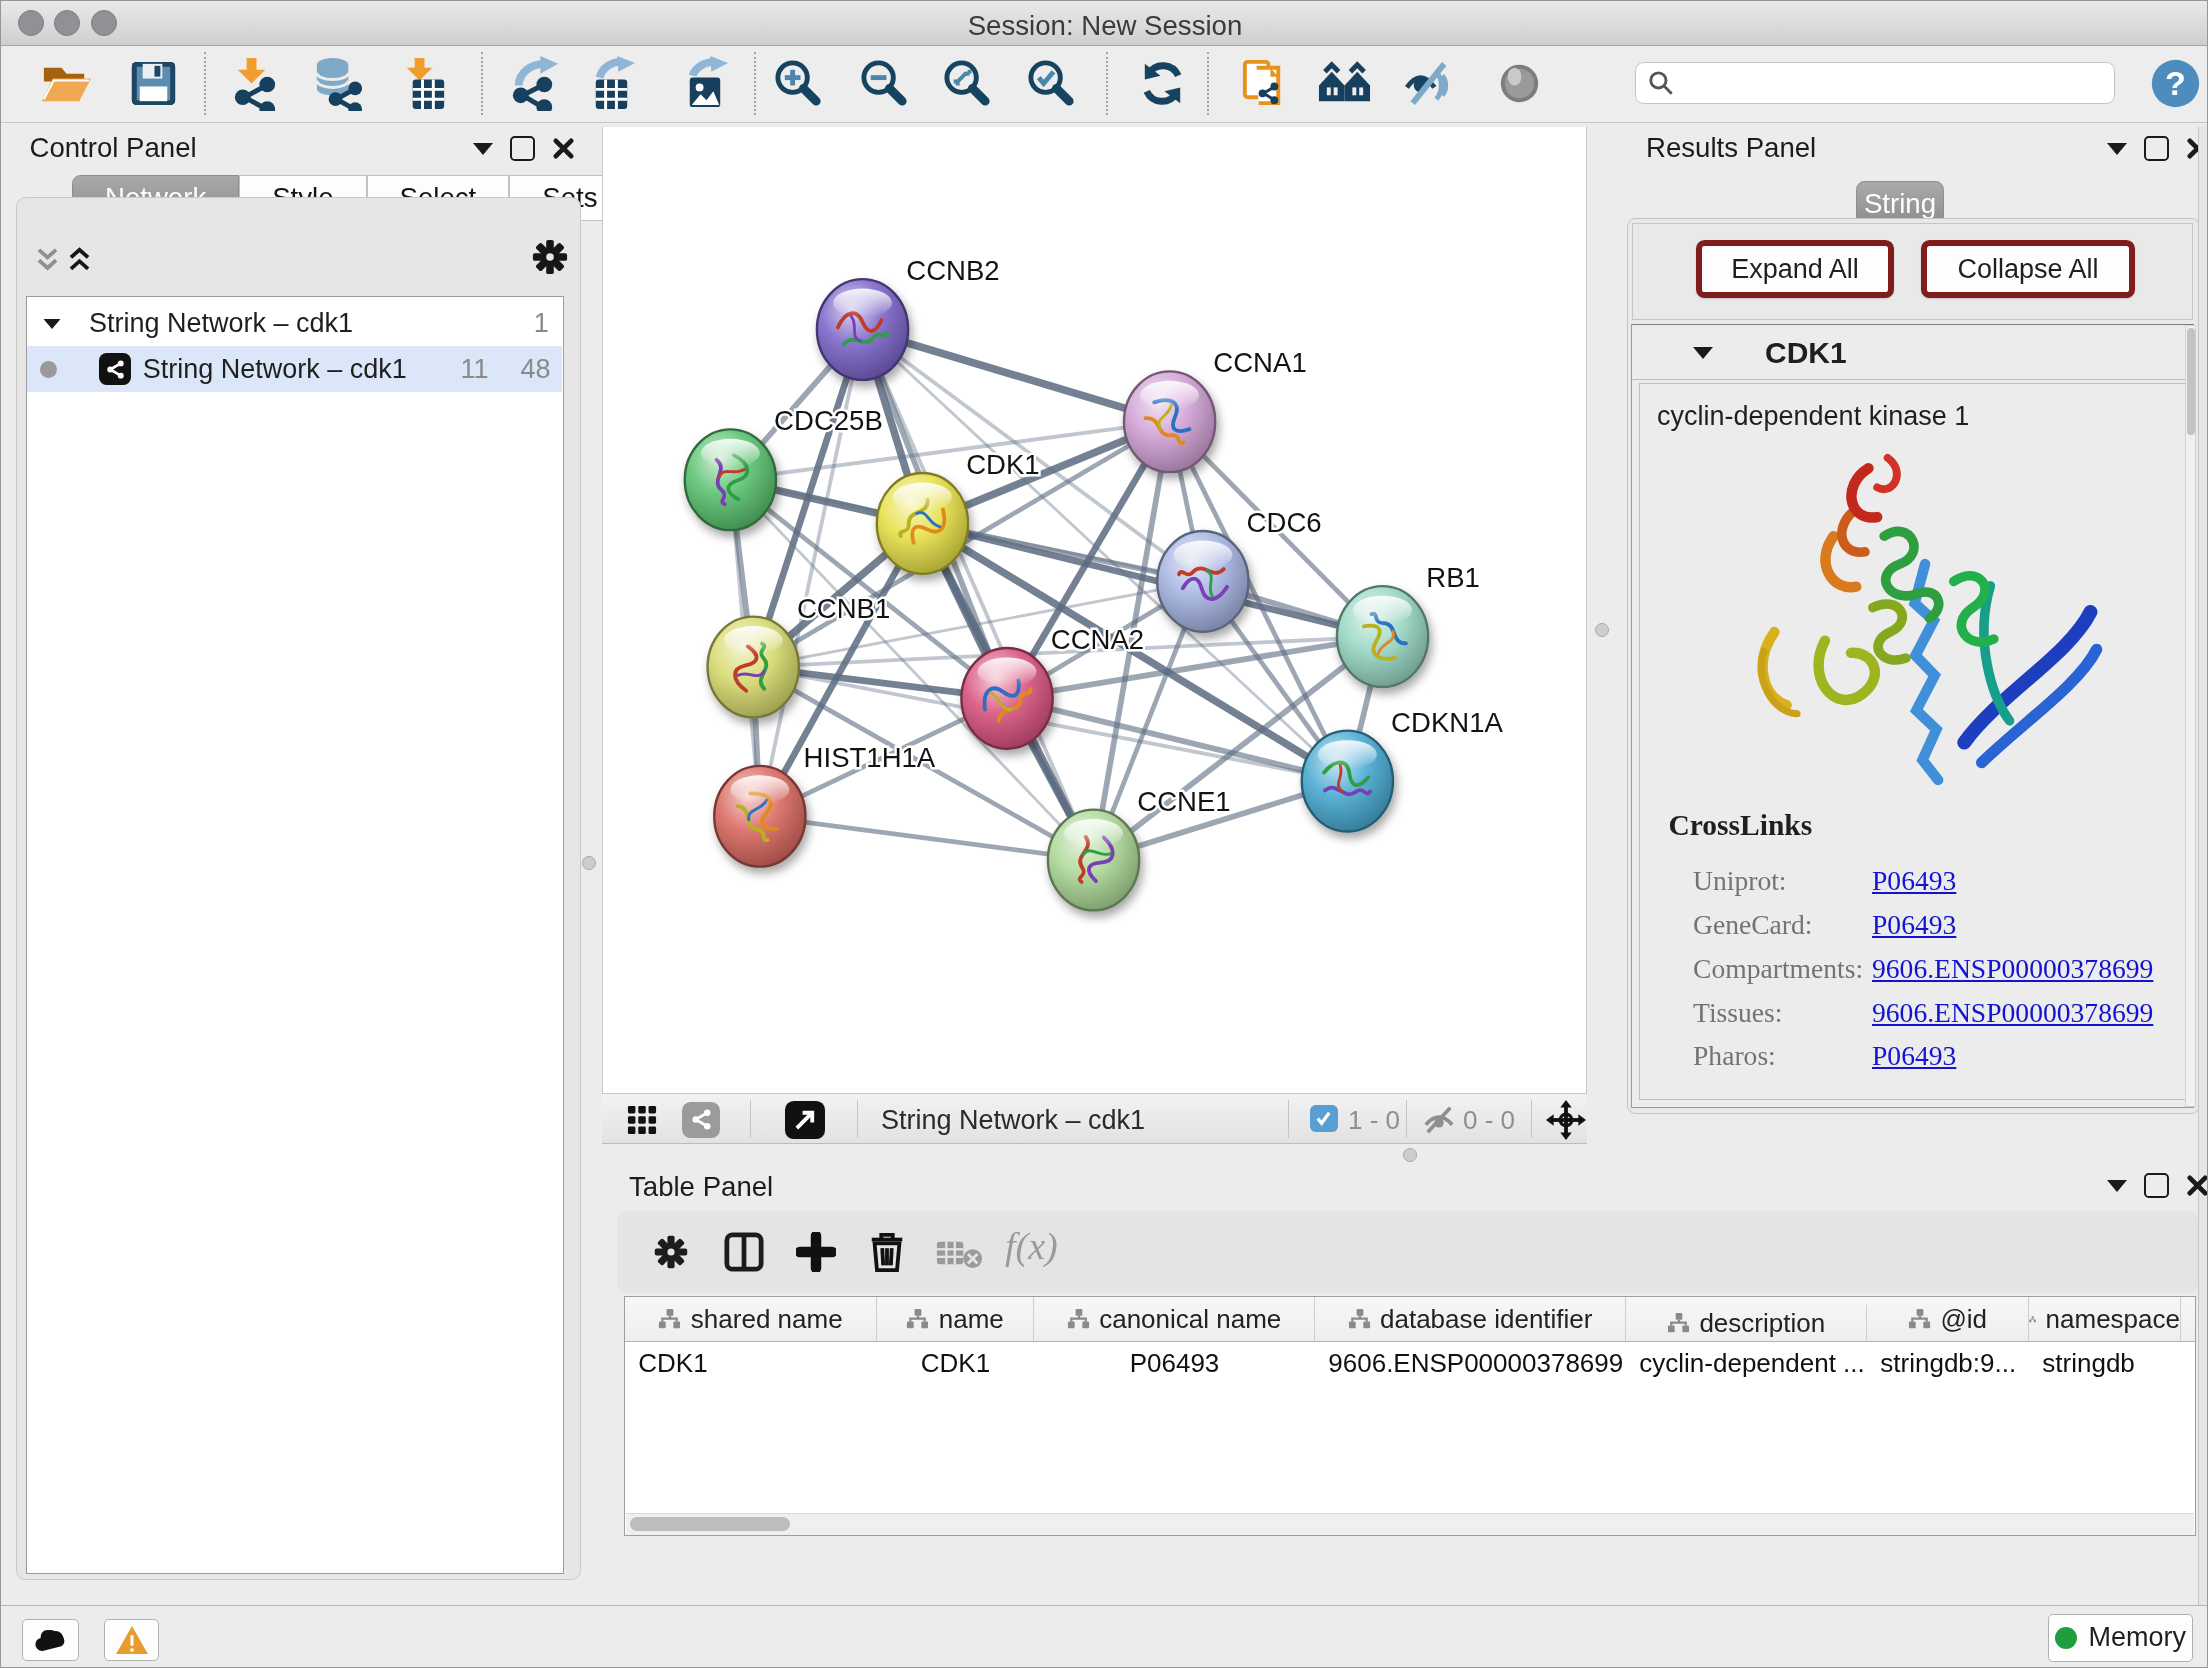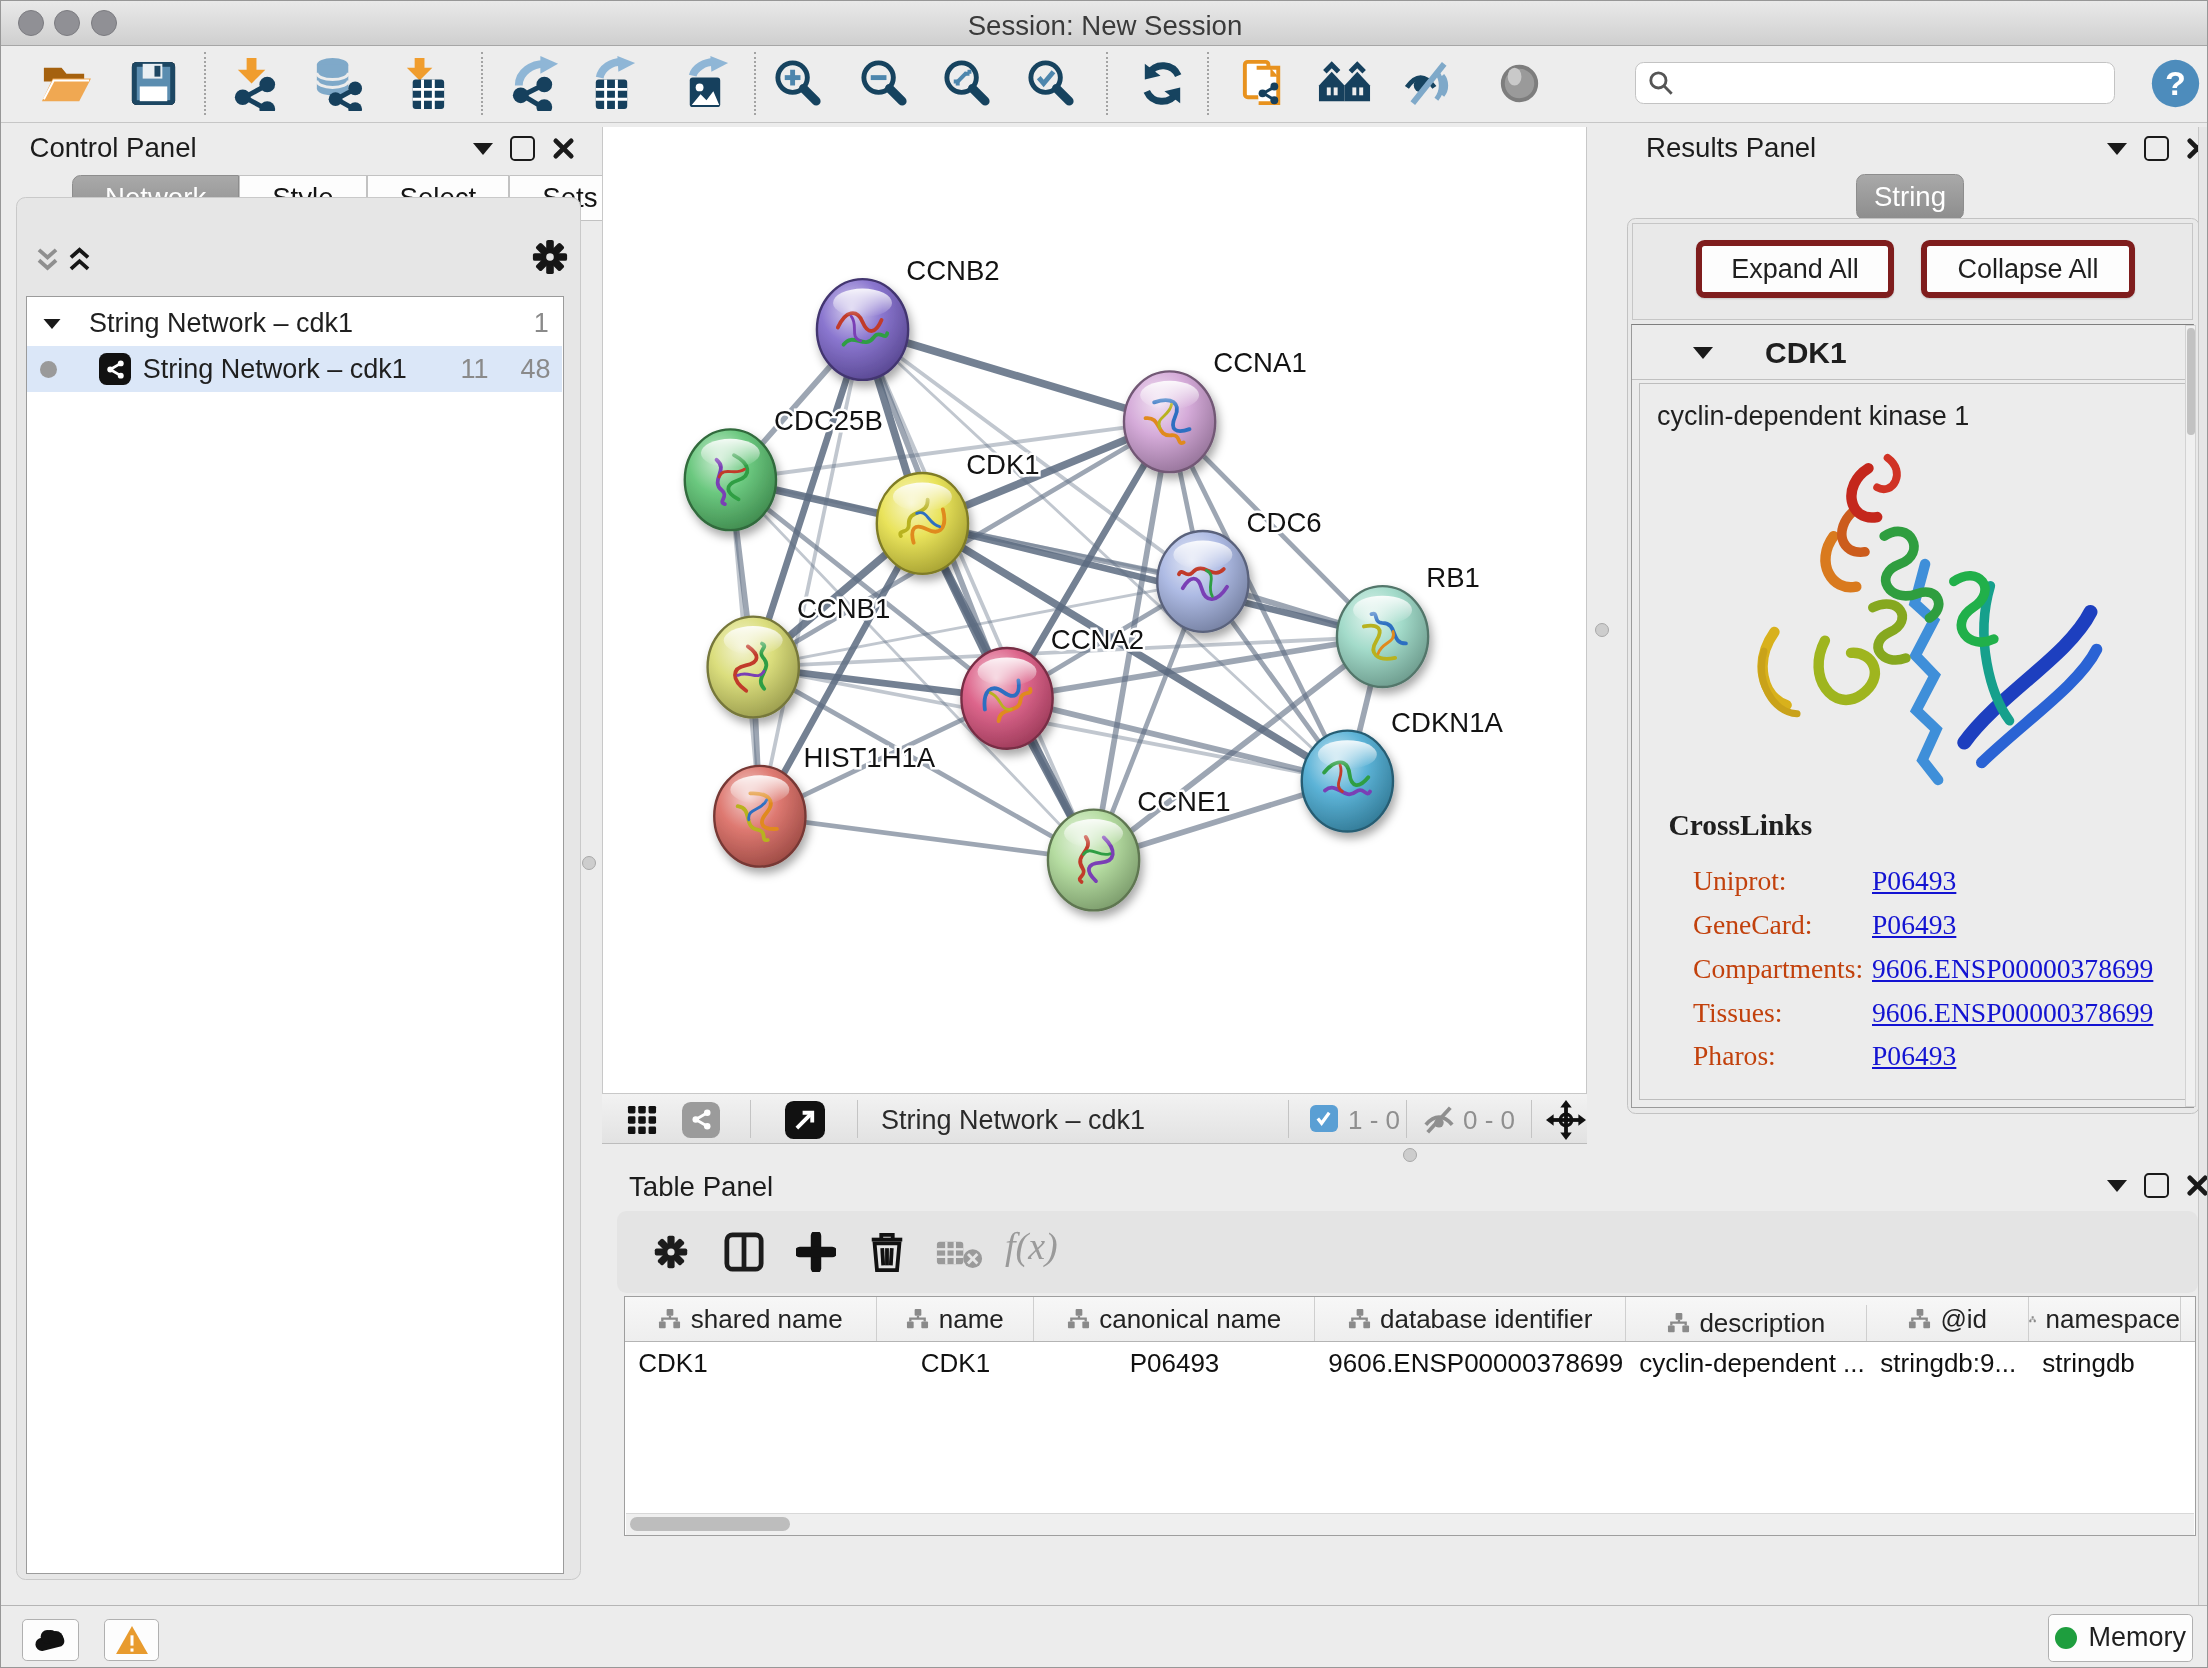--- a/index.html
+++ b/index.html
@@ -46,21 +46,21 @@
             border-top:1px solid #c8c8c8;border-bottom:1px solid #bcbcbc;box-sizing:border-box;}
   .ntsep{position:absolute;top:5.7px;height:38px;width:0;border-left:1px solid #c4c4c4;}
   .splitdot{width:12.4px;height:12.4px;border-radius:50%;background:#cdcdcd;border:1px solid #a8a8a8;}
   
   #rp-body{left:1626px;top:217px;width:571px;height:894px;background:#e9e9e9;border:1px solid #c2c2c2;border-radius:8.6px;}
   .btn{background:#fdfdfd;border:6px solid #7f1d1d;border-radius:8.6px;font-size:27px;
        display:flex;align-items:center;justify-content:center;box-shadow:0 1px 1.9px rgba(0,0,0,.15);}
   #rp-section{left:1630px;top:323px;width:563px;height:784px;border:1px solid #9a9a9a;border-top:1.9px solid #7e7e7e;
               box-sizing:border-box;background:#ececec;}
   #rp-inner{left:1638px;top:382px;width:548px;height:717px;border:1px solid #bdbdbd;box-sizing:border-box;background:#ececec;}
-  .xrow{position:absolute;left:53px;font-size:27.6px;font-family:"Liberation Serif",serif;color:#c2410c;}
+  .xrow{position:absolute;left:53px;font-size:27.6px;font-family:"Liberation Serif",serif;color:#737373;}
   .xval{position:absolute;left:232px;font-size:27.6px;font-family:"Liberation Serif",serif;}
   .link{color:#1313d2;text-decoration:underline;}
   
   #tp-toolbar{left:616px;top:1210px;width:1581px;height:82px;background:#e4e4e4;border-radius:9.5px;}
   #tbl{left:623px;top:1295px;width:1572px;height:240px;background:#fff;border:1px solid #9e9e9e;box-sizing:border-box;overflow:hidden;}
   .thead{display:flex;height:44px;background:linear-gradient(#f7f7f7,#eeeeee);border-bottom:1px solid #b4b4b4;}
   .th{display:flex;align-items:center;justify-content:center;gap:9.5px;font-size:26px;color:#222;
       border-right:1px solid #cfcfcf;box-sizing:border-box;overflow:hidden;white-space:nowrap;}
   .trow{display:flex;height:42px;background:#fff;}
   .td{display:flex;align-items:center;font-size:26px;color:#111;box-sizing:border-box;
@@ -647,21 +647,21 @@
   <div class="abs hicons" style="left:2106px;top:135px">
     <div class="tri-down"></div>
     <div class="sqbtn"></div>
     <svg width="23" height="23" viewBox="0 0 24 24">
         <g stroke="#1a1a1a" stroke-width="5" stroke-linecap="round">
           <line x1="4" y1="4" x2="20" y2="20"></line>
           <line x1="20" y1="4" x2="4" y2="20"></line>
         </g>
       </svg>
   </div>
-  <div class="abs tab sel" style="left:1855px;top:173px;width:108px;border-radius:8.6px">String</div>
+  <div class="abs tab sel" style="left:1855px;top:180px;width:88px;border-radius:8.6px">String</div>
   <div id="rp-body" class="abs">
     <div class="abs" style="left:3.8px;top:3.8px;width:561px;height:97px;border:1px solid #c6c6c6;box-sizing:border-box"></div>
     <div class="btn abs" style="left:68px;top:21px;width:186px;height:46px">Expand All</div>
     <div class="btn abs" style="left:293px;top:21px;width:202px;height:46px">Collapse All</div>
   </div>
   <div id="rp-section" class="abs">
     <div class="abs" style="left:0;top:0;width:100%;height:55px;border-bottom:1px solid #c0c0c0;box-sizing:border-box"></div>
     <div class="tri-down abs" style="left:61px;top:22px"></div>
     <div class="abs" style="left:133px;top:11.4px;font-size:30px;font-weight:bold">CDK1</div>
   </div>

